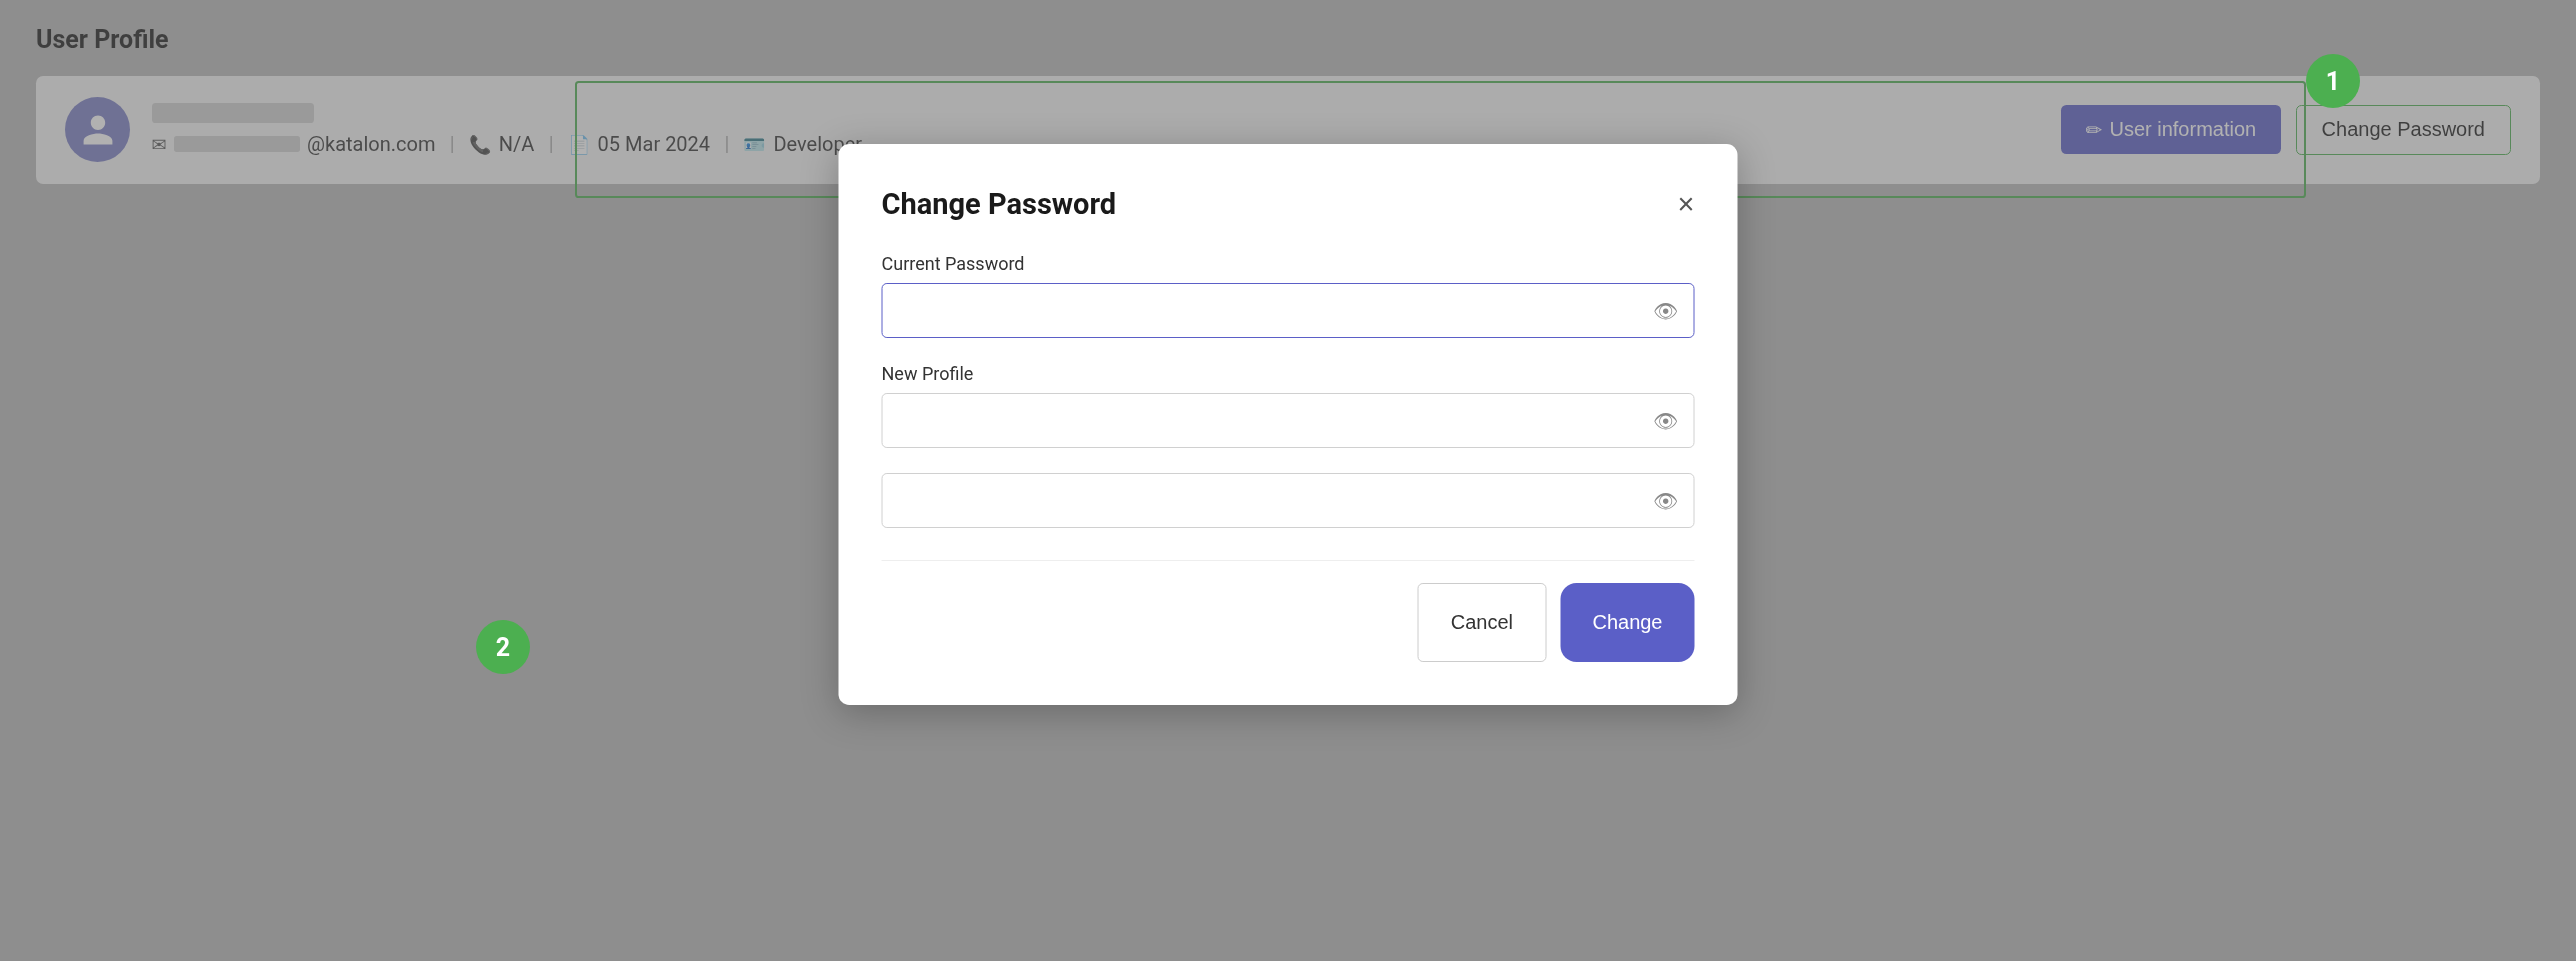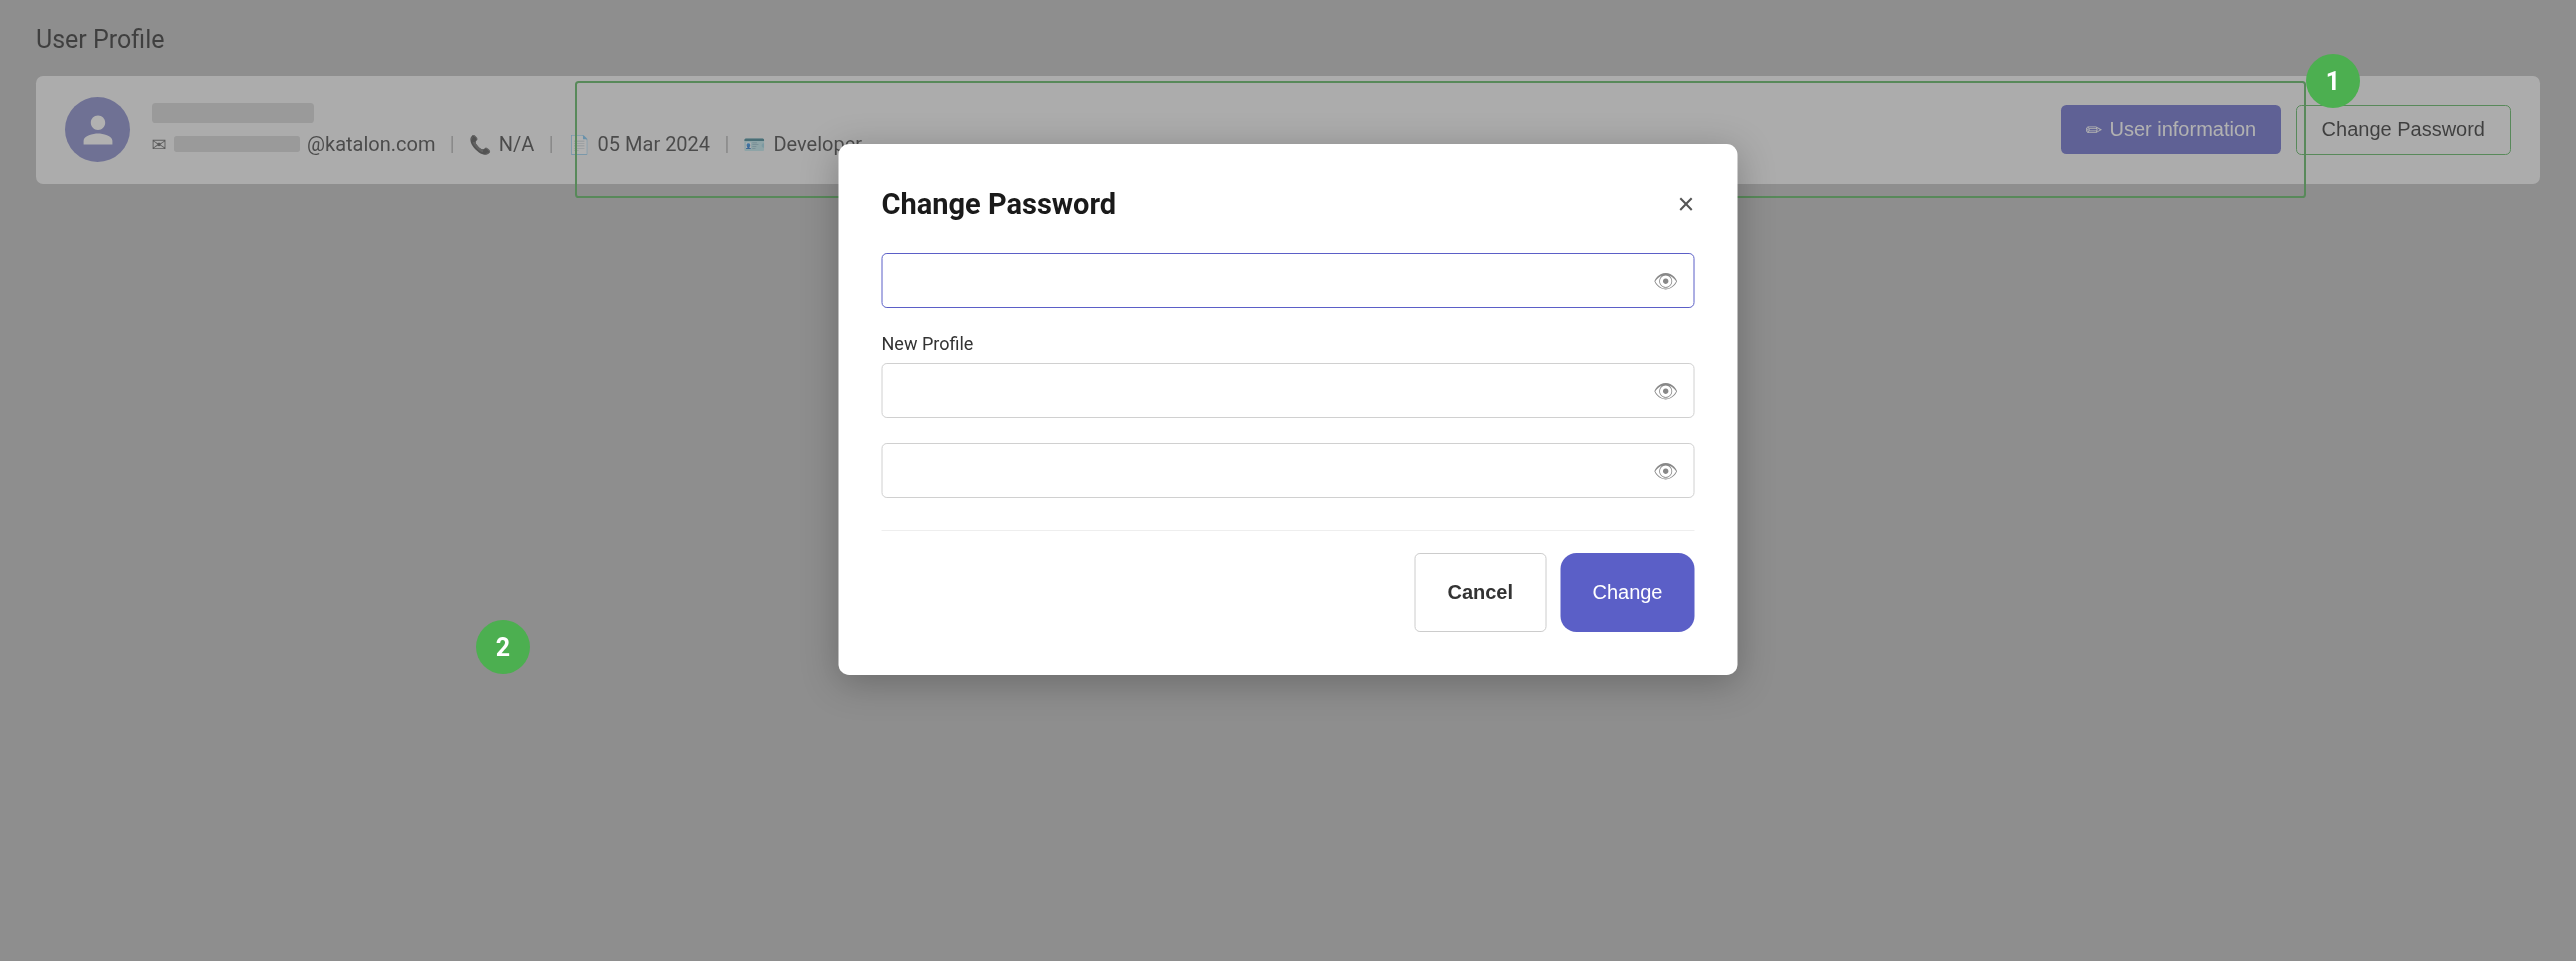--- a/index.html
+++ b/index.html
@@ -26,21 +26,21 @@
       top: 0;
       left: 0;
       right: 0;
       bottom: 0;
       padding: 25px 36px;
     }
 
     
     .page-title {
       font-size: 25px;
-      font-weight: 400;
+      font-weight: 700;
       color: #1a1a1a;
       margin-bottom: 21.6px;
     }
 
     
     .profile-card {
       background: #f5f5f5;
       border-radius: 7.2px;
       padding: 21.6px 29px;
       display: flex;
@@ -276,21 +276,20 @@
     }
 
     .btn-cancel {
       background: white;
       color: #333;
       border: 1.3px solid #ccc;
       border-radius: 5.4px;
       padding: 27px 32px;
       font-size: 20px;
       cursor: pointer;
-      font-weight: bold;
     }
 
     .btn-change {
       background: #5b5fc7;
       color: white;
       border: none;
       border-radius: 16px;
       padding: 12.6px 32px;
       font-size: 20px;
       cursor: pointer;
@@ -371,20 +370,21 @@
 <div class="modal-backdrop"></div>
 
 <div class="modal">
 
   <div class="modal-header">
     <h2 class="modal-title">Change Password</h2>
     <button class="modal-close">×</button>
   </div>
 
   <div class="form-group">
+    <label class="form-label">Current Password</label>
     <div class="input-wrapper">
       <input type="password" class="form-input focused" placeholder="" style="">
       <span class="eye-icon">👁</span>
     </div>
   </div>
 
   <div class="form-group">
     <label class="form-label">New Profile</label>
     <div class="input-wrapper">
       <input type="password" class="form-input" placeholder="" style="">

